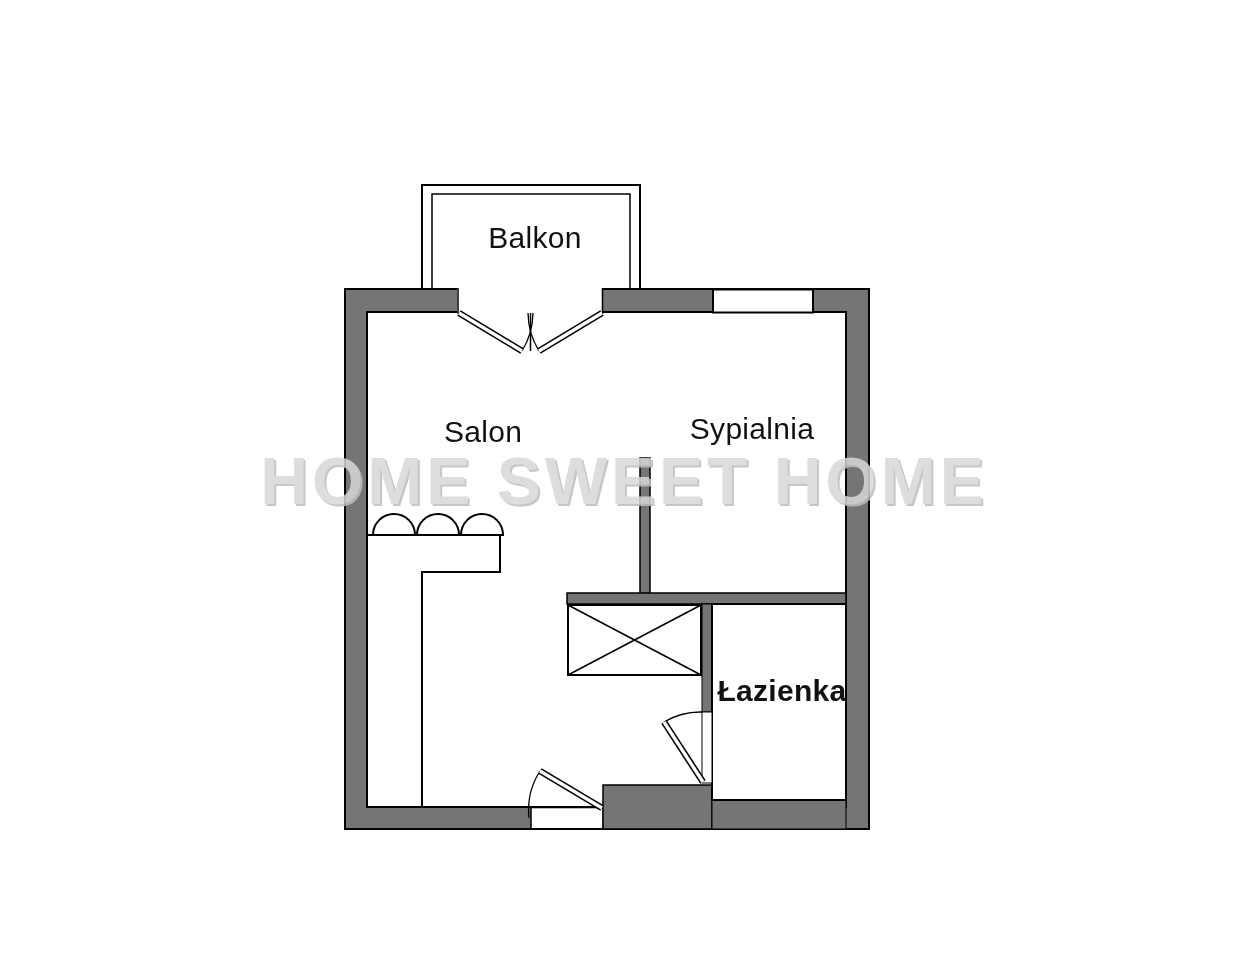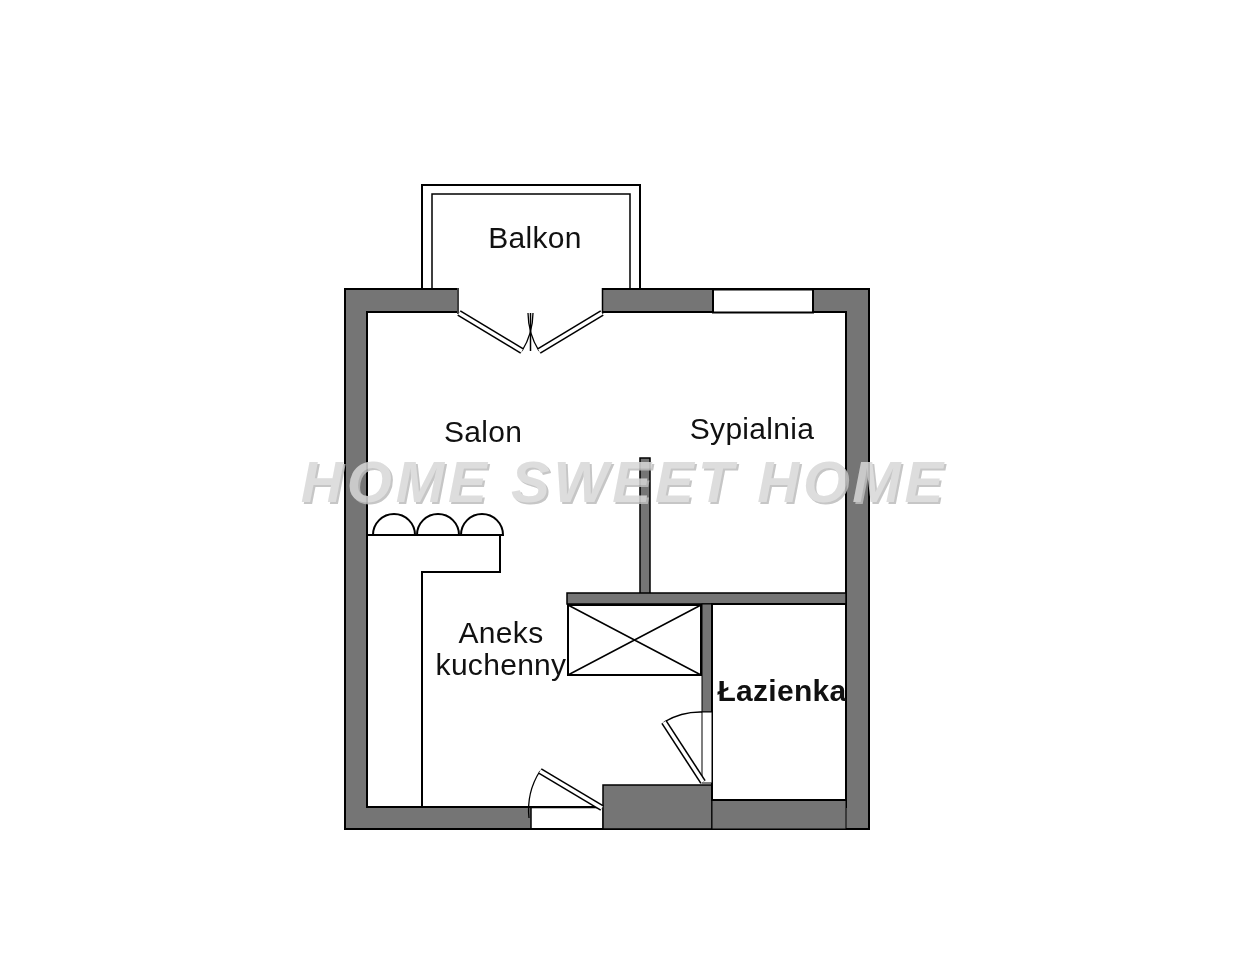--- a/index.html
+++ b/index.html
@@ -21,25 +21,24 @@
   .dblb{stroke:var(--outline,#000);stroke-width:6.5;fill:none;}
   .dblw{stroke:#fff;stroke-width:3.4;fill:none;}
   
   .room-label{
     position:absolute;transform:translate(-50%,-50%);
     font-size:30px;line-height:32px;color:var(--label,#111);
     white-space:nowrap;text-align:center;letter-spacing:0.3px;
   }
   .watermark{
     position:absolute;left:624px;top:481px;transform:translate(-50%,-50%);
-    font-size:58px;font-weight:bold;letter-spacing:4px;white-space:nowrap;
+    font-size:66px;font-weight:bold;letter-spacing:4px;white-space:nowrap;
     color:var(--watermark,#d8d8d8);
     text-shadow:2px 2px 0 var(--watermarkShadow,#bdbdbd);
     opacity:0.85;
-    font-style:italic;
   }
 </style>
 </head>
 <body>
 
 <div class="stage">
 
   <svg width="1243" height="960" viewBox="0 0 1243 960">
 
     <rect class="w2" x="345" y="289" width="524" height="540"></rect>
@@ -99,22 +98,18 @@
 
     <polygon class="w2" points="568,858 603,897 530,897"></polygon>
   </svg>
 
   <div class="room-label" style="left:535px;top:238px;">Balkon</div>
 
   <div class="room-label" style="left:483px;top:432px;text-align:center;">Salon</div>
 
   <div class="room-label" style="left:752px;top:429px;">Sypialnia</div>
 
-  <div class="room-label" style="left:501px;top:649px;">
-    <div>Aneks</div>
-    <div>kuchenny</div>
-  </div>
 
   <div class="room-label" style="left:782px;top:691px;font-weight:bold;">Łazienka</div>
 
   <div class="watermark">HOME SWEET HOME</div>
 
 </div>
 
 </body></html>

